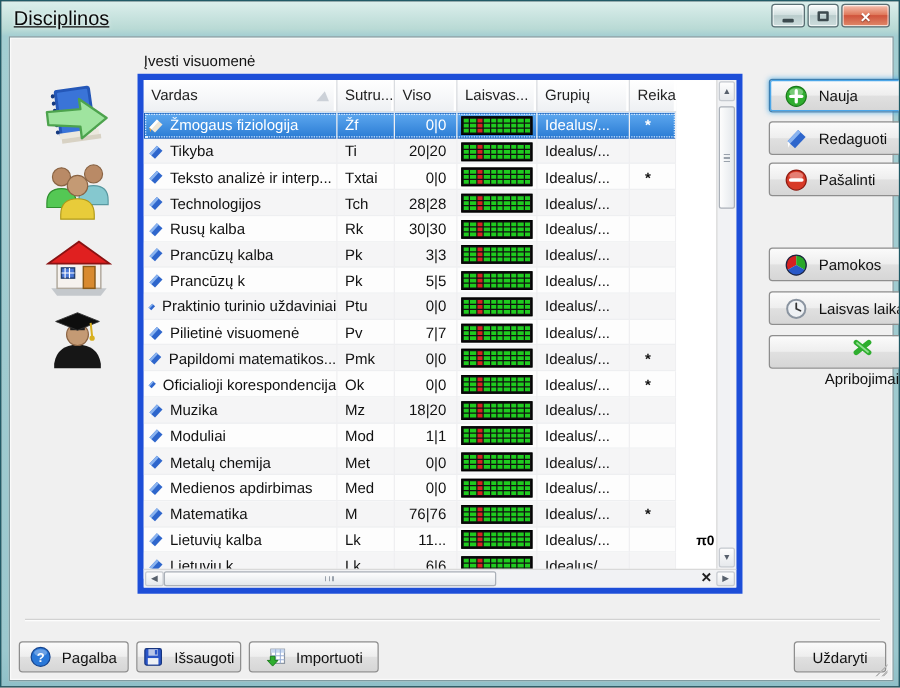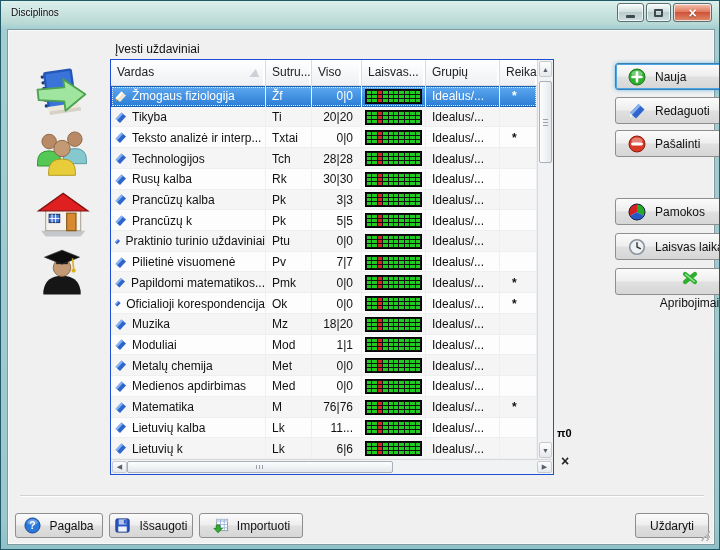--- a/index.html
+++ b/index.html
@@ -5,43 +5,43 @@
   :root{
     --selection-blue:#2e7fd6; --cell-green:#1fcc1f; --cell-red:#d42424;
     --close-red:#d0543c; --focus-blue:#4ba6e8;
   }
   *{box-sizing:border-box; margin:0; padding:0;}
   body{font-family:"Liberation Sans",sans-serif; background:#555;}
   .frame{position:relative; width:720px; height:550px;
     background:linear-gradient(180deg,#dcefec 0px,#b9dad5 22px,#a3ced2 28px,#9bc8ce 520px,#8fc0c8 100%);
     border:1px solid #215a66; overflow:hidden;}
   .titlebar{position:absolute; left:0; top:0; width:100%; height:28px;}
-  .title-text{position:absolute; left:10px; top:6px; font-size:10px; color:#0a0a0a;
-    text-shadow:0 0 3px rgba(255,255,255,.9);}
+  .title-text{position:absolute; left:10px; top:6px; font-size:16px; color:#0a0a0a;
+    text-shadow:0 0 3px rgba(255,255,255,.9);text-decoration:underline;}
   .win-btn{position:absolute; top:2px; height:19px; border:1px solid #5a6f74; border-radius:3px;
     background:linear-gradient(180deg,#fbfdfd,#d2e0e0 45%,#b9cccc 50%,#cfdede); display:flex;
     align-items:center; justify-content:center; cursor:default;
     box-shadow:inset 0 0 0 1px rgba(255,255,255,.7);}
   .btn-min{left:616px; width:27px;} .btn-max{left:645px; width:25px;}
   .btn-close{left:672px; width:39px;
     background:linear-gradient(180deg,#f6c4b4,#e07a5c 45%,var(--close-red) 50%,#e08a6a);}
   .glyph-min{width:9px; height:3px; background:#3c4a4e; border-radius:1px; margin-top:8px;}
   .glyph-max{width:9px; height:8px; border:2px solid #3c4a4e; border-radius:1px;}
   .glyph-close{color:#fff; font-weight:bold; font-size:14px; line-height:14px;
     text-shadow:0 1px 1px rgba(0,0,0,.4);}
   .dialog{position:absolute; left:6px; top:28px; width:708px; height:516px;
     background:#f0f0f0; border:1px solid #7f9ba0; box-shadow:inset 0 0 0 1px rgba(255,255,255,.65);}
   
   .side-icon{position:absolute; left:26px; width:56px; height:48px; cursor:pointer;}
   .si-1{top:34px;} .si-2{top:94px;} .si-3{top:154px;} .si-4{top:212px;}
   
   .top-label{position:absolute; left:107px; top:12px; font-size:12px; color:#111;}
   
-  .table{position:absolute; left:102px; top:29px; width:444px; height:416px;
-    border:1px solid #1d4ed8; background:#fff;}
+  .table{position:absolute; left:102px; top:29px; width:484px; height:416px;
+    border:5px solid #1d4ed8; background:#fff;}
   .thead{display:flex; height:26px; background:linear-gradient(180deg,#ffffff,#f6f7f9 55%,#eef0f3);
     border-bottom:1px solid #d5d8dc; width:426px;}
   .hcell{font-size:12px; color:#222; line-height:25px; padding-left:6px;
     border-right:1px solid #d9dce0; box-shadow:inset -2px 0 0 #fff; position:relative; cursor:pointer;}
   .hc-viso{text-align:right; padding-right:25px;}
   .c-name{width:155px;} .c-abbr{width:46px;} .c-viso{width:50px;} .c-laisv{width:64px;}
   .c-grup{width:74px;} .c-reika{flex:1; border-right:none;}
   .sort-tri{position:absolute; right:10px; top:9px; width:0; height:0;
     border-left:5px solid transparent; border-right:5px solid transparent;
     border-bottom:8px solid #ccd1d8; transform:skewX(-12deg);}
@@ -170,21 +170,21 @@
       <svg viewBox="0 0 48 48">
         <path d="M8 42 q2-13 16-13 q14 0 16 13 l0 3 -32 0 Z" fill="#161616"></path>
         <circle cx="24" cy="22" r="7.5" fill="#c49a74" stroke="#8a6444" stroke-width=".8"></circle>
         <rect x="19" y="14" width="10" height="5" fill="#1c1c1c"></rect>
         <path d="M9 13 L24 7 L39 13 L24 19 Z" fill="#0e0e0e" stroke="#333" stroke-width=".6"></path>
         <path d="M33 14 L34 23" stroke="#d8b020" stroke-width="1.4"></path>
         <circle cx="34" cy="24.5" r="1.8" fill="#d8b020"></circle>
       </svg>
     </div>
 
-    <div class="top-label">Įvesti uždaviniai</div>
+    <div class="top-label">Įvesti visuomenė</div>
 
     <div class="table">
       <div class="thead">
         <div class="hcell c-name">Vardas</div>
         <div class="hcell c-abbr">Sutru...</div>
         <div class="hcell c-viso hc-viso">Viso</div>
         <div class="hcell c-laisv">Laisvas...</div>
         <div class="hcell c-grup">Grupių pas...</div>
         <div class="hcell c-reika">Reika</div>
       </div>

